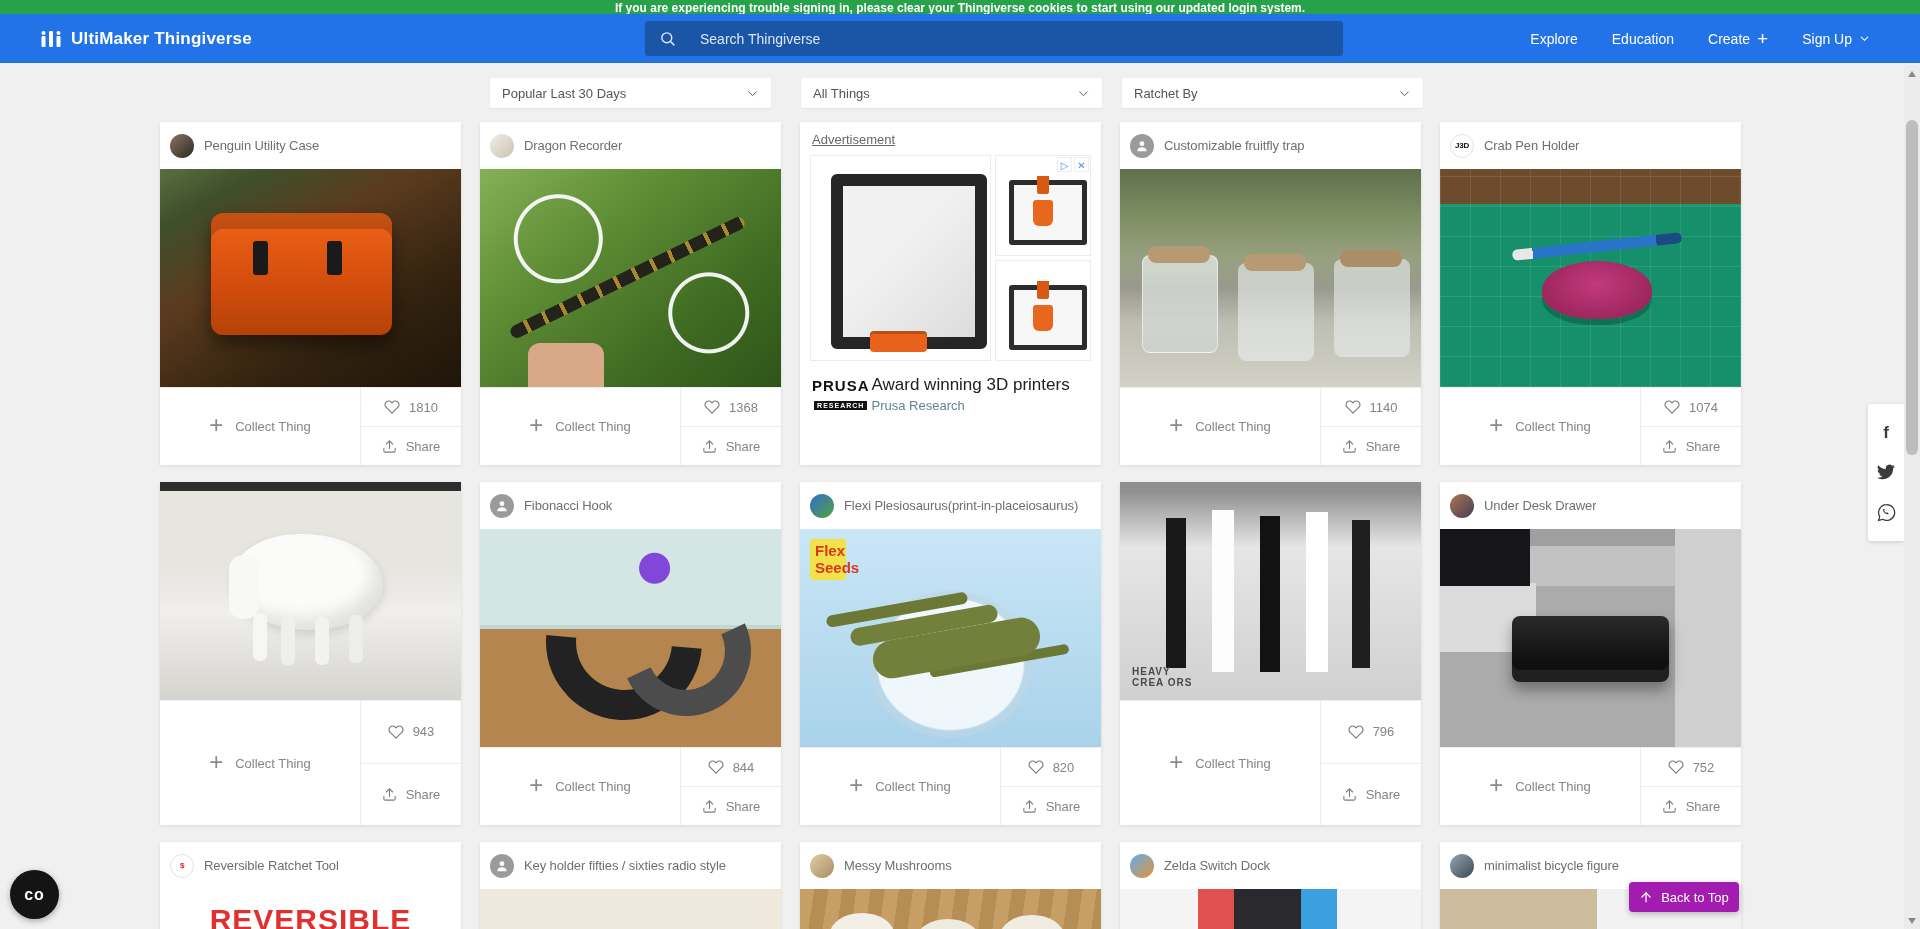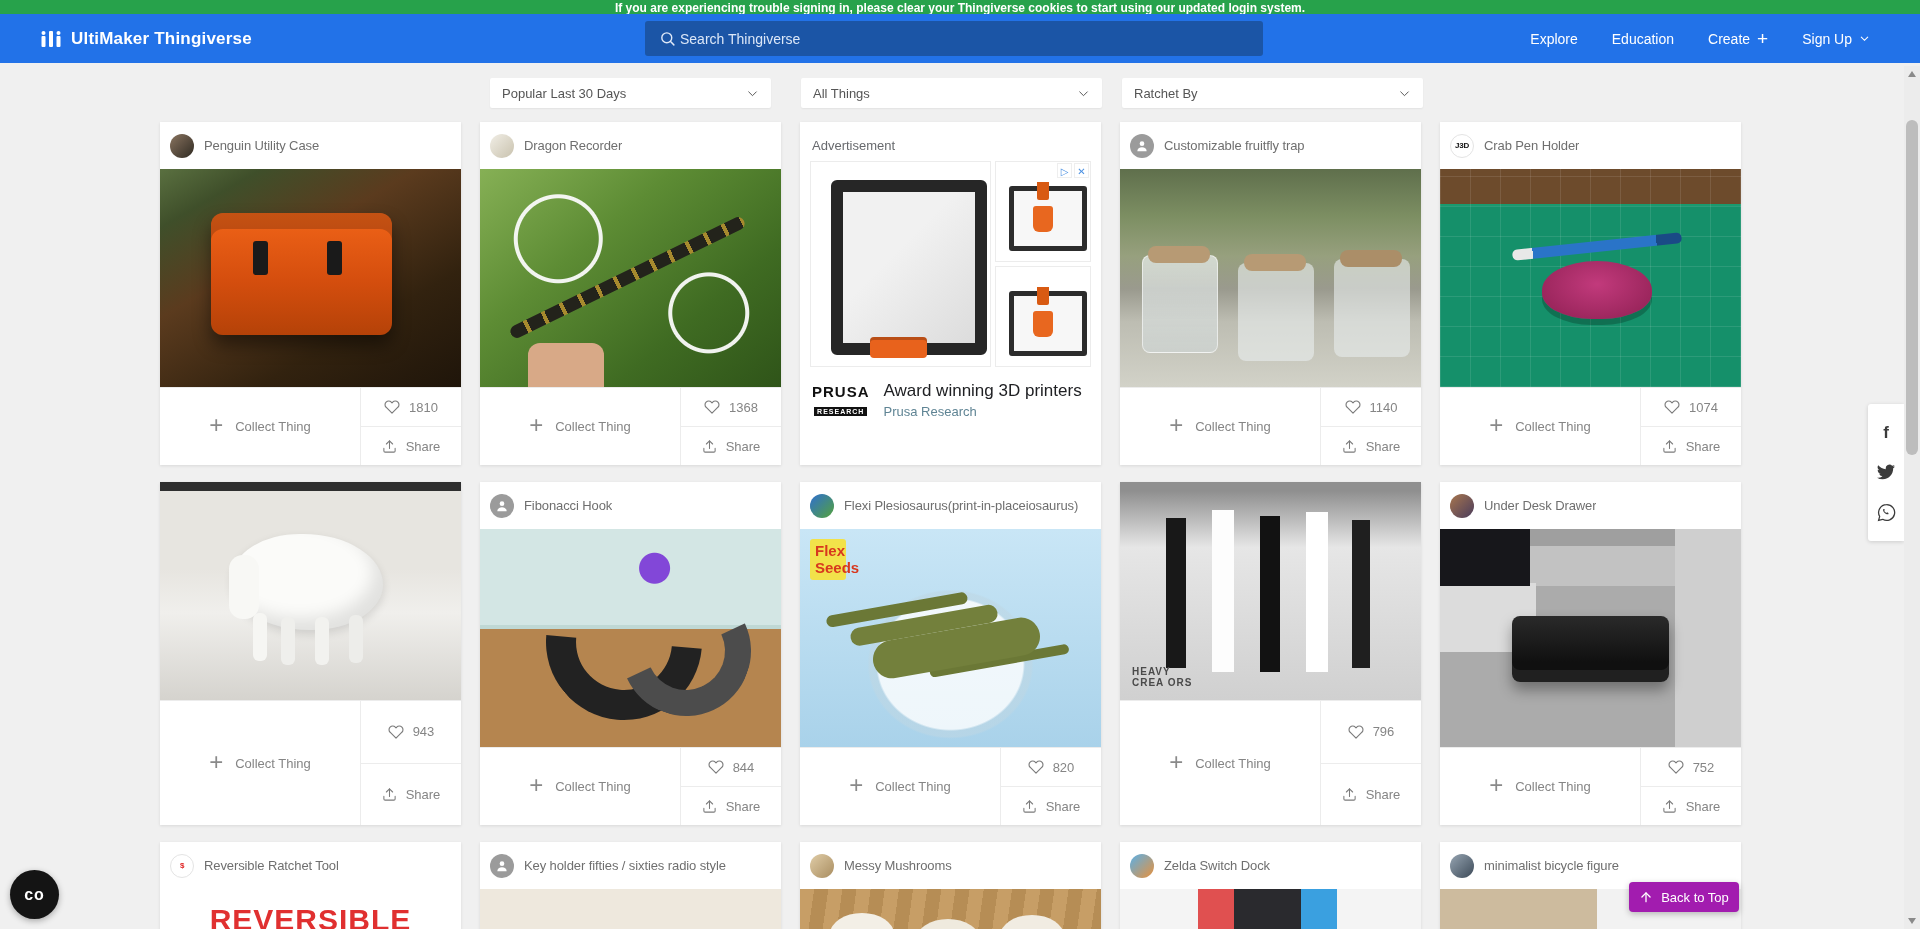--- a/index.html
+++ b/index.html
@@ -7,22 +7,22 @@
   .page{position:relative;width:1920px;height:929px;background:#f0f0f0;overflow:hidden;}
 
   
   .banner{position:absolute;left:0;top:0;width:1920px;height:27px;background:#27a24b;color:#fff;
     font-size:12px;font-weight:700;line-height:17px;text-align:center;}
 
   
   .navbar{position:absolute;left:0;top:14px;width:1920px;height:49px;background:#2272e8;display:flex;align-items:center;}
   .brand{display:flex;align-items:center;gap:9px;margin-left:40px;color:#fff;cursor:pointer;}
   .brand-name{font-size:17px;font-weight:700;letter-spacing:.2px;white-space:nowrap;}
-  .searchbox{position:absolute;left:645px;top:7px;width:618px;height:35px;background:#1b55a6;border-radius:3px;
-    display:flex;align-items:center;padding:4px 14px;gap:2px;}
+  .searchbox{position:absolute;left:645px;top:7px;width:698px;height:35px;background:#1b55a6;border-radius:3px;
+    display:flex;align-items:center;padding:4px 14px;gap:22px;}
   .searchbox input{flex:1;background:transparent;border:none;outline:none;color:#eaf1fb;font-size:14px;}
   .searchbox input::placeholder{color:#dbe7f8;opacity:1;}
   .nav-links{position:absolute;right:50px;top:0;height:49px;display:flex;align-items:center;gap:34px;}
   .nav-link{color:#fff;font-size:14px;display:flex;align-items:center;gap:7px;cursor:pointer;white-space:nowrap;text-decoration:none;}
   .nav-plus{font-size:19px;font-weight:300;line-height:1;}
 
   
   .select{position:absolute;top:78px;height:30px;background:#fff;border-radius:2px;display:flex;align-items:center;
     justify-content:space-between;padding:0 12px;font-size:13px;color:#555;cursor:pointer;box-shadow:0 1px 2px rgba(0,0,0,.06);}
   .select-sort{left:490px;width:281px;}
@@ -129,37 +129,37 @@
     border-radius:10px 10px 0 0;box-shadow:inset 0 6px 0 #c8c0b2;}
 
   .theme-mushrooms{background:repeating-linear-gradient(98deg,#c79e66 0 14px,#b68d55 14px 28px);}
   .theme-mushrooms::before{content:"";position:absolute;left:30px;top:24px;width:64px;height:42px;background:#f3efe6;
     border-radius:50% 50% 42% 42%;box-shadow:86px 6px 0 #efeade,170px 2px 0 #f1ece2;}
 
   .theme-zelda{background:linear-gradient(90deg,#f4f4f4 0 26%,#e05050 26% 38%,#2a2a2e 38% 60%,#3aa0e0 60% 72%,#f4f4f4 72%);}
   .theme-bicycle{background:linear-gradient(90deg,#cdbb9e 0 52%,#f2f2f2 52%);}
 
   
-  .ad-label{padding:16px 12px 8px;font-size:13px;color:#67696d;}
+  .ad-label{padding:10px 12px 8px;font-size:13px;color:#67696d;text-decoration:underline;}
   .ad-media{margin:0 10px;height:206px;display:flex;gap:4px;position:relative;}
   .ad-main{flex:1;background:#fff;border:1px solid #ececec;position:relative;overflow:hidden;}
   .ad-main::before{content:"";position:absolute;left:11%;top:9%;width:74%;height:74%;border:12px solid #262626;
     background:linear-gradient(135deg,#f1f1f1 0 40%,#dcdcdc);border-radius:6px;}
   .ad-main::after{content:"";position:absolute;left:33%;bottom:4%;width:32%;height:10%;background:#e8621c;border-radius:4px;
     box-shadow:inset 0 3px 0 rgba(0,0,0,.2);}
   .ad-side{width:96px;display:flex;flex-direction:column;gap:4px;}
   .ad-thumb{flex:1;background:#fff;border:1px solid #ececec;position:relative;overflow:hidden;}
   .ad-thumb::before{content:"";position:absolute;left:14%;top:24%;width:72%;height:56%;border:5px solid #2c2c2c;
     border-radius:3px;background:#f7f7f7;}
   .ad-thumb::after{content:"";position:absolute;left:50%;top:44%;width:20px;height:26px;transform:translateX(-50%);
     background:#e8671f;border-radius:3px 3px 6px 6px;box-shadow:0 -28px 0 -4px #d85a12;}
   .ad-icons{position:absolute;right:2px;top:2px;display:flex;gap:2px;z-index:2;}
   .ad-icon{width:15px;height:15px;background:#fff;color:#4a90e2;font-size:10px;line-height:15px;text-align:center;
     border:1px solid #eee;cursor:pointer;}
-  .ad-caption{display:flex;align-items:center;gap:14px;padding:14px 12px;}
+  .ad-caption{display:flex;align-items:center;gap:2px;padding:14px 12px;}
   .prusa-logo{text-align:center;flex:none;cursor:pointer;}
   .prusa-logo .top{font-weight:800;font-size:15px;color:#111;letter-spacing:1px;}
   .prusa-logo .bottom{font-size:7px;font-weight:700;color:#fff;background:#111;padding:1px 3px;letter-spacing:1px;display:inline-block;}
   .ad-headline{font-size:17px;color:#202124;margin-bottom:3px;cursor:pointer;white-space:nowrap;}
   .ad-advertiser{font-size:13px;color:#5f8494;cursor:pointer;}
 
   
   .social{position:absolute;right:16px;top:404px;width:36px;height:137px;background:#fff;border-radius:3px 0 0 3px;
     box-shadow:0 1px 4px rgba(0,0,0,.15);display:flex;flex-direction:column;align-items:center;justify-content:space-around;padding:8px 0;}
   .social .s-icon{color:#3b3b3b;cursor:pointer;display:flex;align-items:center;justify-content:center;width:20px;height:20px;}

